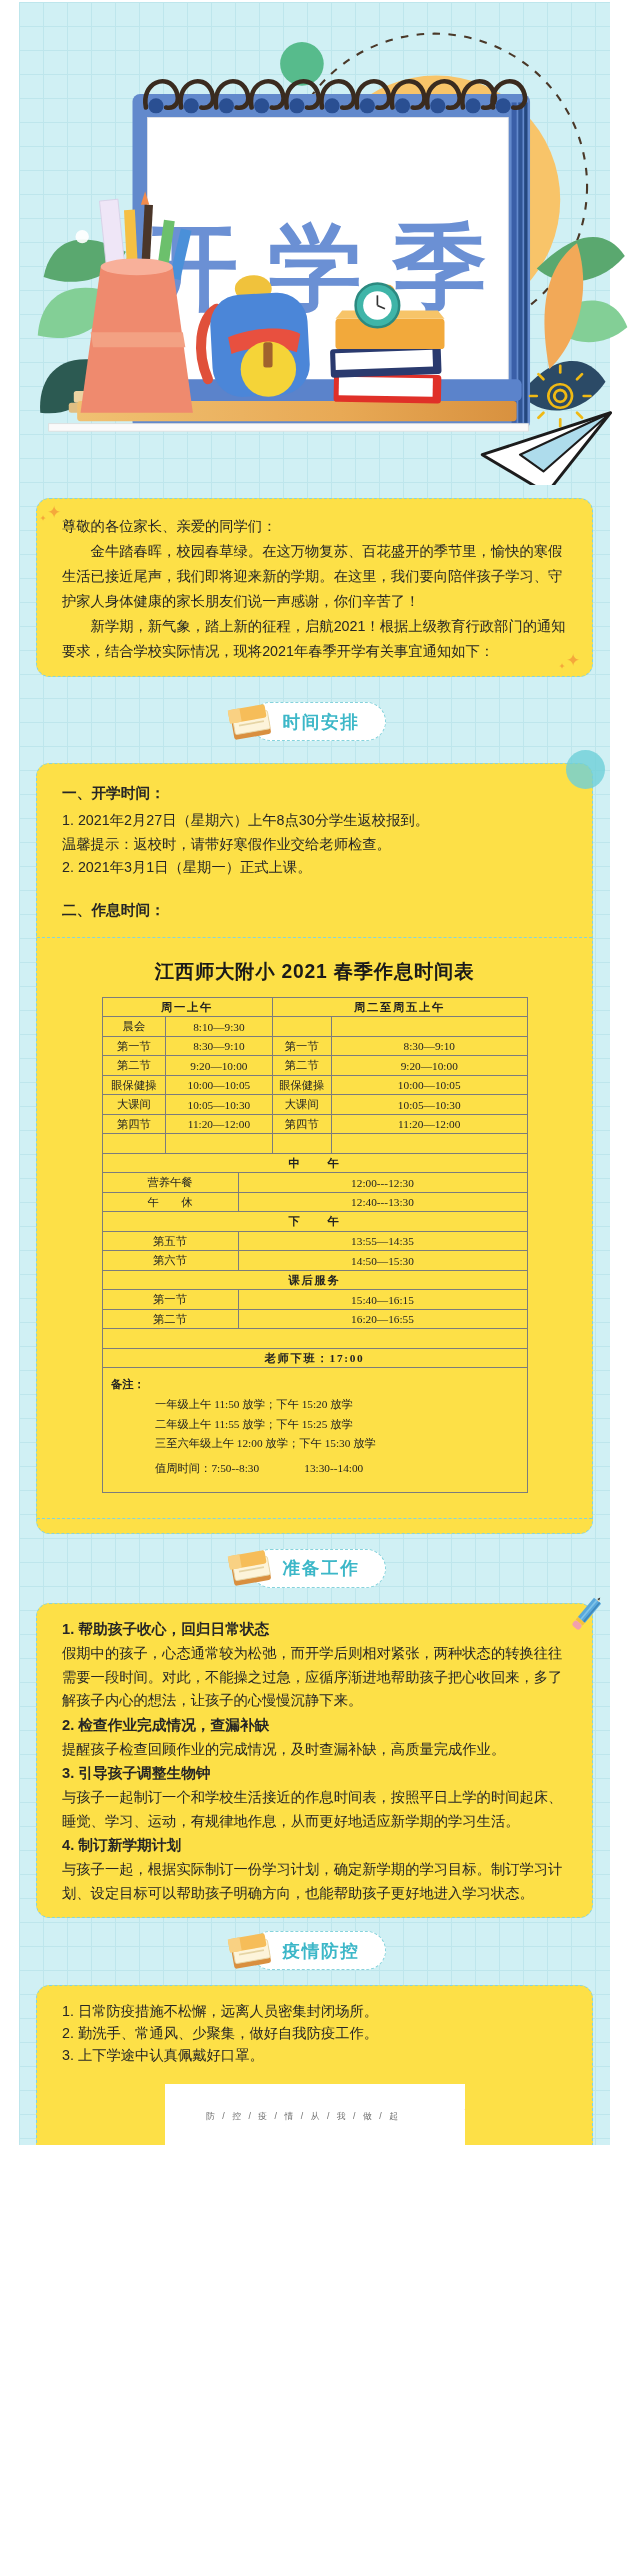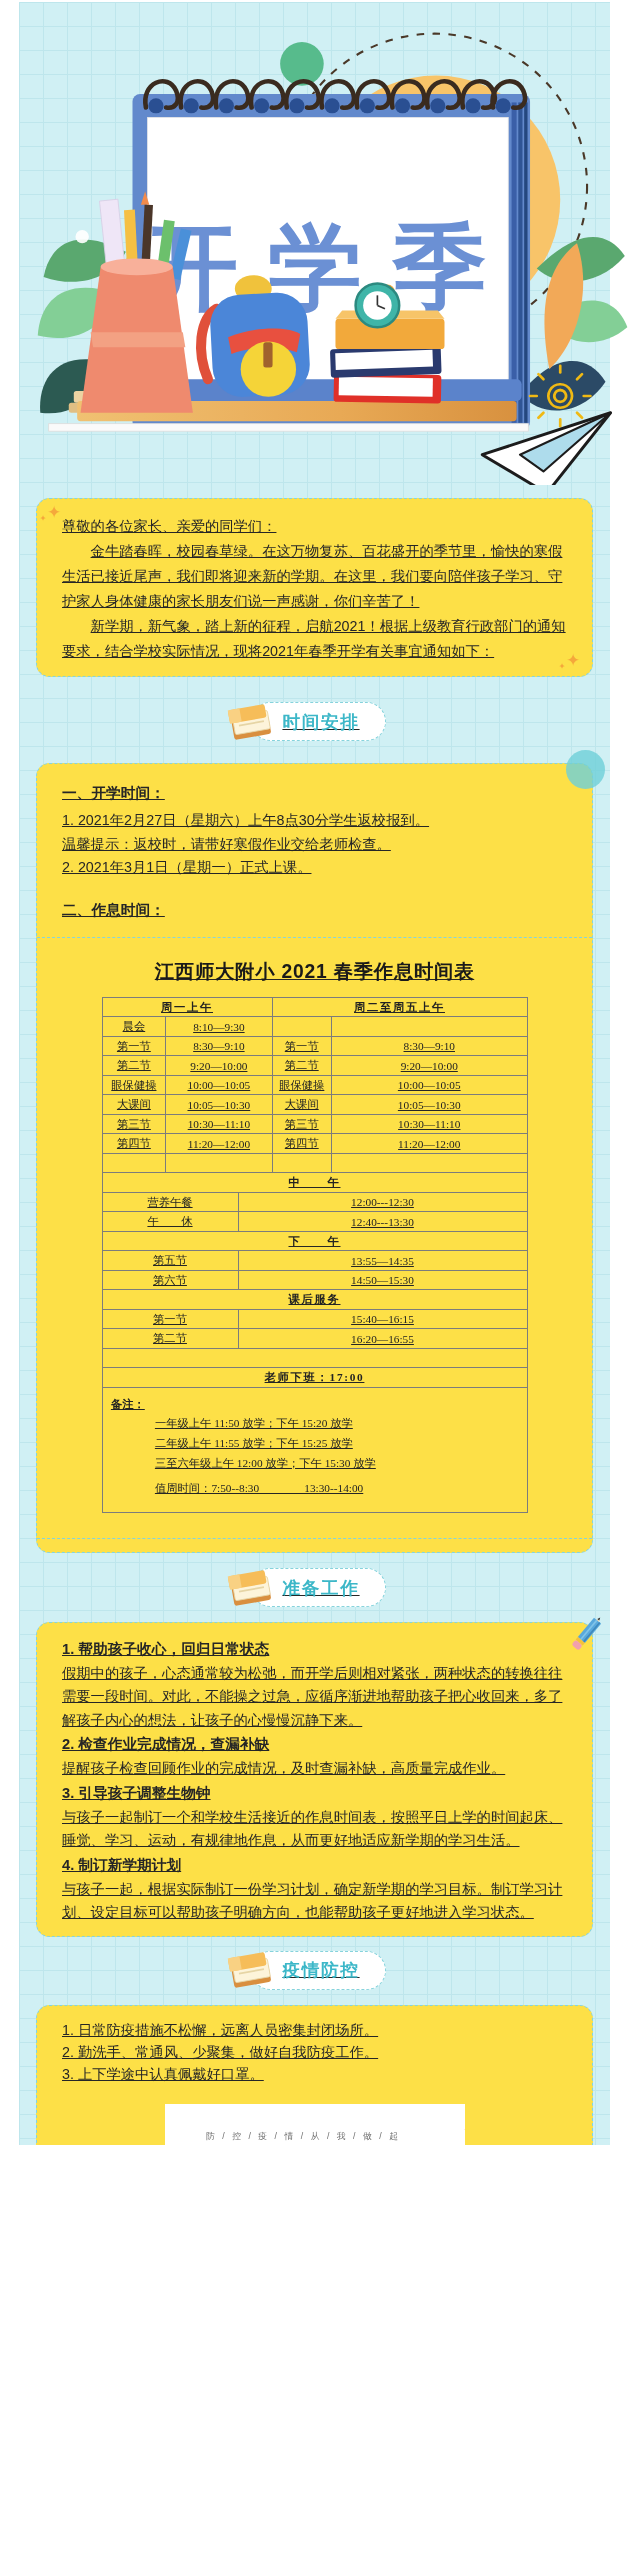--- a/index.html
+++ b/index.html
@@ -1,17 +1,17 @@
 <!DOCTYPE html>
 <html style="font-size:13.4px"><head>
 <meta charset="utf-8">
 <style>
   html,body{margin:0;padding:0;background:#ffffff;}
   body{width:629px;font-family:"Liberation Sans","DejaVu Sans",sans-serif;color:#262626;}
-  .page{position:relative;width:629px;height:2145px;background:#ffffff;overflow:hidden;text-decoration:underline;}
+  .page{position:relative;width:629px;height:2145px;background:#ffffff;overflow:hidden;}
   .grid-bg{position:absolute;left:19.3px;right:19.3px;top:1.7px;height:2552px;
     background-color:#d0f0f4;
     background-image:linear-gradient(#bee6ec 0.8px,transparent 0.8px),linear-gradient(90deg,#bee6ec 0.8px,transparent 0.8px);
     background-size:24px 24px;}
   .content{position:relative;width:629px;}
   .header-wrap{height:485px;}
   .panel{position:relative;margin:0 36px;background:#fde047;border:1.7px dashed #86d3dc;border-radius:13.4px;}
   .panel-intro{margin-top:13.4px;padding:15px 25px 11.7px;}
   .panel-intro p{margin:0;font-size:14.3px;line-height:25px;}
   .indent{text-indent:2em;}
@@ -252,26 +252,20 @@
                 <td colspan="1">眼保健操</td>
                 <td colspan="1">10:00—10:05</td>
               </tr>
               <tr>
                 <td colspan="1">大课间</td>
                 <td colspan="2">10:05—10:30</td>
                 <td colspan="1">大课间</td>
                 <td colspan="1">10:05—10:30</td>
               </tr>
               <tr>
-                <td colspan="1">第三节</td>
-                <td colspan="2">10:30—11:10</td>
-                <td colspan="1">第三节</td>
-                <td colspan="1">10:30—11:10</td>
-              </tr>
-              <tr>
                 <td colspan="1">第四节</td>
                 <td colspan="2">11:20—12:00</td>
                 <td colspan="1">第四节</td>
                 <td colspan="1">11:20—12:00</td>
               </tr>
               <tr>
                 <td colspan="1"></td>
                 <td colspan="2"></td>
                 <td colspan="1"></td>
                 <td colspan="1"></td>

